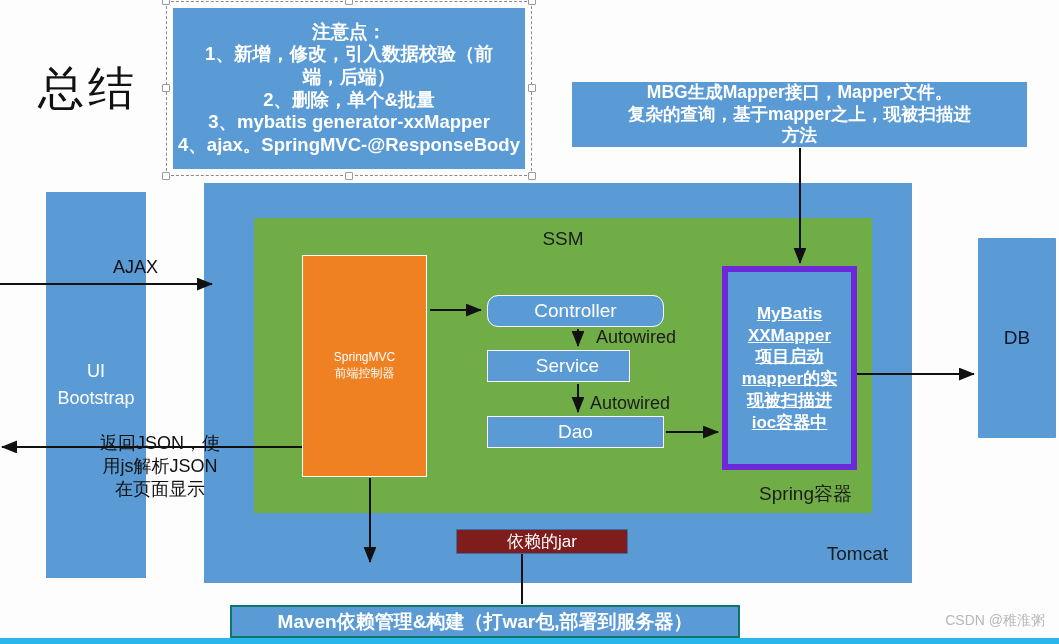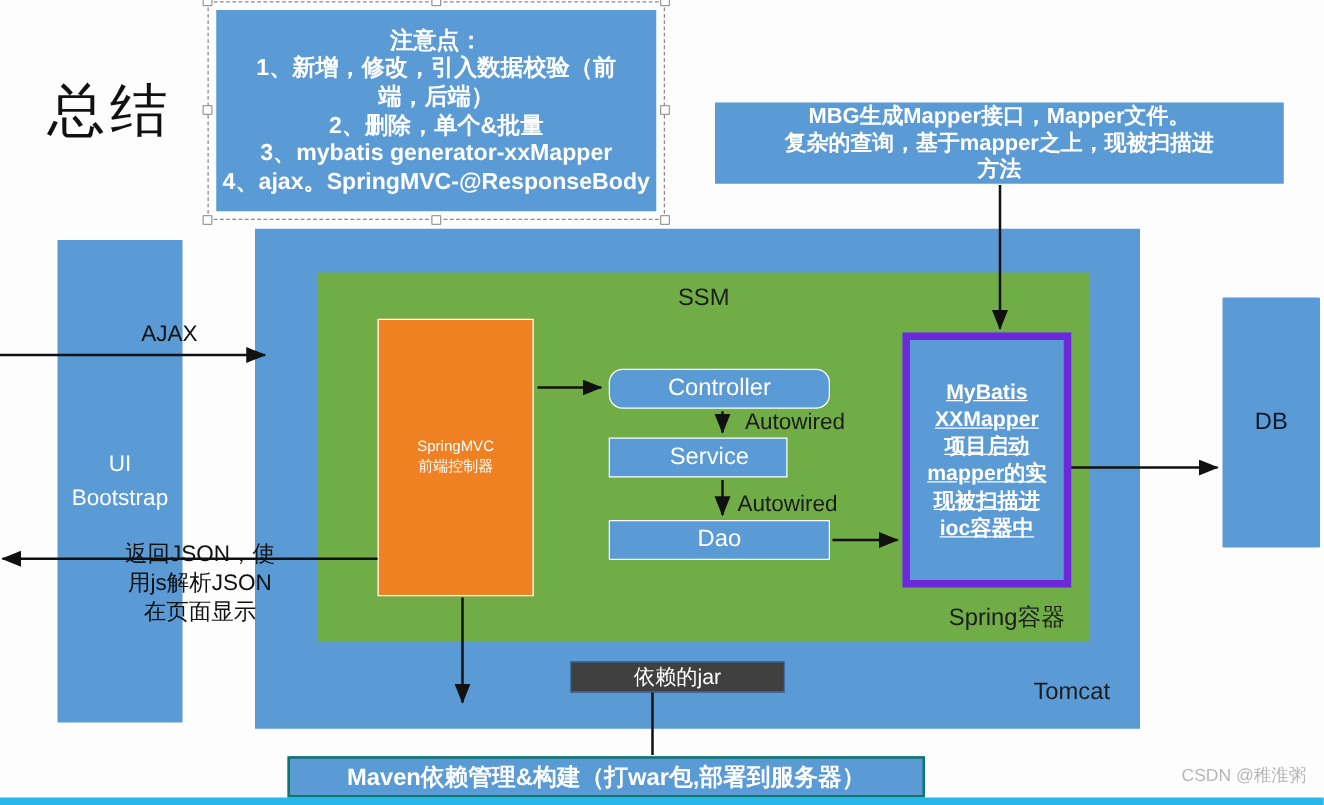--- a/index.html
+++ b/index.html
@@ -118,21 +118,21 @@
     position:absolute;left:722px;top:266px;width:135px;height:204px;
     background:#5b9bd5;border:6px solid #6d28d9;box-sizing:border-box;
     display:flex;flex-direction:column;align-items:center;justify-content:center;
     color:#ffffff;font-size:17px;font-weight:bold;line-height:1.28;text-decoration:underline;
   }
   .mybatis-box .ln{display:block;white-space:nowrap;}
 
   
   .jar-box{
     position:absolute;left:456px;top:529px;width:172px;height:25px;
-    background:#404040;border:1px solid #3a6ea5;box-sizing:border-box;
+    background:#7f1d1d;border:1px solid #3a6ea5;box-sizing:border-box;
     display:flex;align-items:center;justify-content:center;
     color:#ffffff;font-size:17px;
   }
 
   
   .maven-box{
     position:absolute;left:230px;top:605px;width:510px;height:33px;
     background:#5b9bd5;border:2px solid #0f766e;box-sizing:border-box;
     display:flex;align-items:center;justify-content:center;
     color:#ffffff;font-size:19px;font-weight:bold;white-space:nowrap;

